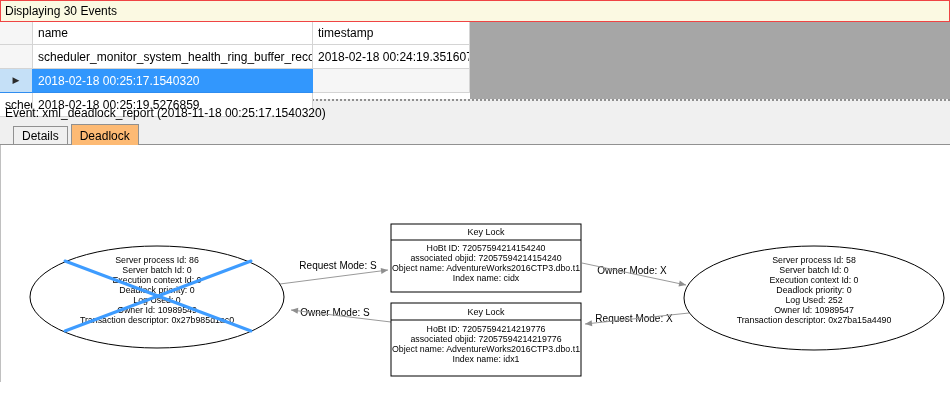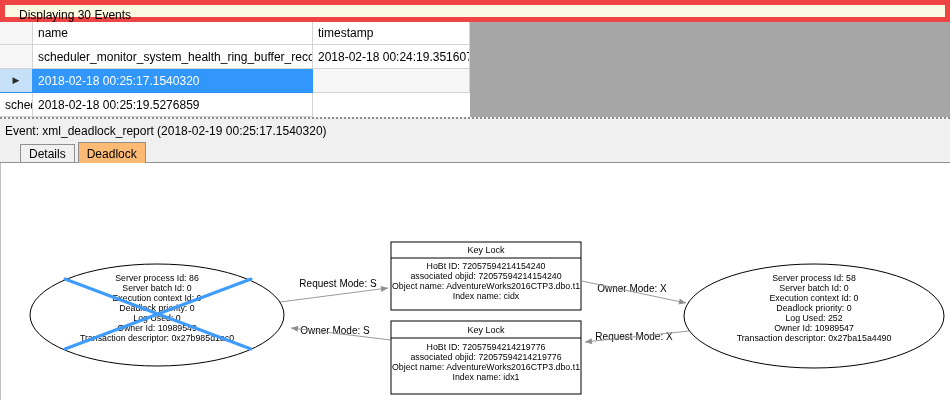--- a/index.html
+++ b/index.html
@@ -4,25 +4,25 @@
 <style>
   * { box-sizing: border-box; }
   html,body { margin:0; padding:0; }
   body {
     width:950px; height:400px; overflow:hidden; position:relative;
     font-family:"Liberation Sans", sans-serif; font-size:12px; color:#000;
     background:#fff;
   }
   
   .infobar {
-    height:22px; background:#fbf9e2; border:5px solid #ef4444;
-    line-height:20px; padding-left:14px;
+    height:22px; background:#fbf9e2; border:1px solid #ef4444;
+    line-height:20px; padding-left:4px;
   }
   
-  .table-zone { display:flex; height:95px; }
+  .table-zone { display:flex; height:77px; }
   .grid {
     width:470px; display:grid;
     grid-template-columns:33px 280px 157px;
     grid-template-rows:23px 24px 24px 24px;
     background:#fff;
   }
   .cell {
     background:#fff; border-right:1px solid #d4d4d4; border-bottom:1px solid #d4d4d4;
     display:flex; align-items:center; padding:0 5px;
     white-space:nowrap; overflow:hidden;
@@ -34,21 +34,21 @@
   .cell.sel.focus { outline:1px dotted #10375f; outline-offset:-2px; }
   .row-arrow { font-size:9px; color:#2b2b2b; line-height:1; }
   .gray-fill { flex:1; background:#a6a6a6; }
   
   .splitter { height:5px; background:#f0f0f0; border-top:2px dotted #8f8f8f; }
   
   .eventbar { height:19px; background:#f0f0f0; line-height:19px; padding-left:5px; }
   
   .tabstrip {
     height:22px; background:#f0f0f0; border-bottom:1px solid #919191;
-    display:flex; align-items:flex-end; padding-left:20px;text-align:right;
+    display:flex; align-items:flex-end; padding-left:13px;text-align:right;
   }
   .tab {
     border:1px solid #919191; border-bottom:none; background:#f0f0f0;
     height:18px; padding:2px 8px 0 8px; margin-right:3px; line-height:14px;
     position:relative; z-index:1; cursor:default;
   }
   .tab.active {
     background:#fdba74; height:21px; margin-bottom:-1px; z-index:2; padding-top:4px;
   }
   
@@ -78,21 +78,21 @@
       <div class="cell rowhead"></div>
       <div class="cell">scheduler_monitor_system_health_ring_buffer_recorded</div>
       <div class="cell">2018-02-18 00:25:19.5276859</div>
     </div>
   <div class="gray-fill"></div>
 </div>
 
 <div class="splitter"></div>
 
 <div class="eventbar">
-  <span>Event: xml_deadlock_report (2018-02-19 00:25:17.1540320)</span>
+  <span>Event: xml_deadlock_report (2018-11-18 00:25:17.1540320)</span>
 </div>
 
 <div class="tabstrip">
   <div class="tab">Details</div>
   <div class="tab active">Deadlock</div>
 </div>
 
 <div class="pane">
   <svg width="950" height="237" viewBox="0 163 950 237">
       <g>

